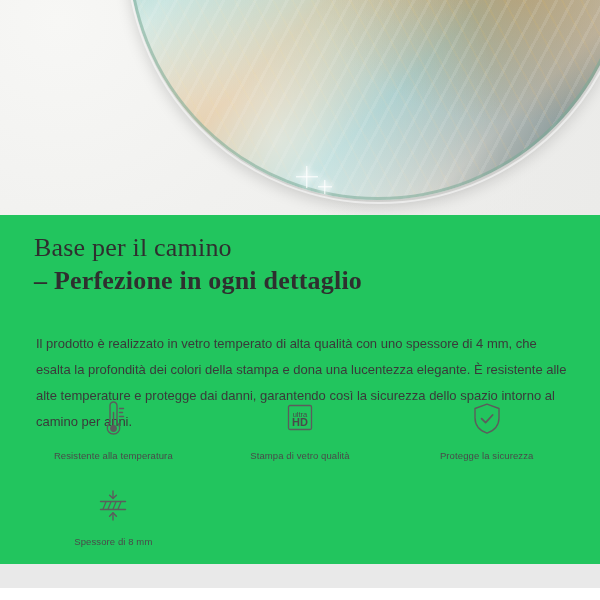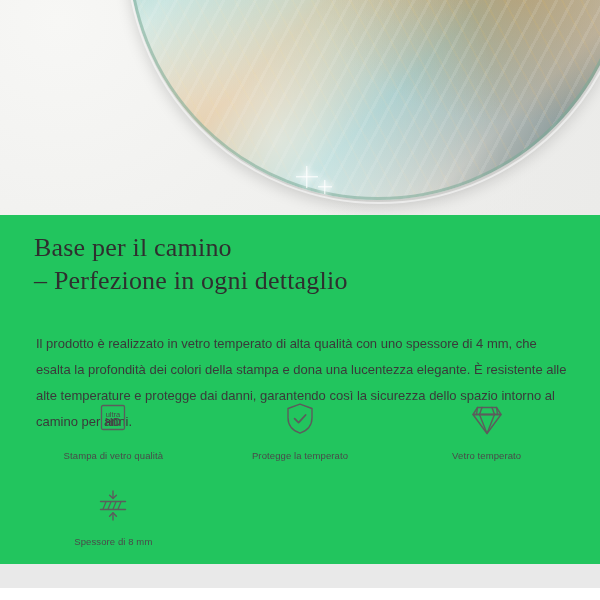--- a/index.html
+++ b/index.html
@@ -121,21 +121,21 @@
     position: absolute;
     left: 34px;
     top: 231px;
     width: 540px;
     font-family: "Liberation Serif", serif;
     font-size: 26px;
     line-height: 1.28;
     color: #2f2f2f;
     letter-spacing: 0.2px;
   }
-  .headline .l2 { display: block; }
+  .headline .l2 { display: block; font-weight: bold; }
 
   .body-copy {
     position: absolute;
     left: 36px;
     top: 318px;
     width: 532px;
     font-family: "Liberation Sans", sans-serif;
     font-size: 13px;
     line-height: 2.0;
     color: #3a3a3a;
@@ -216,20 +216,33 @@
 
   <div class="headline">
     <span class="l1">Base per il camino</span>
     <span class="l2">– Perfezione in ogni dettaglio</span>
   </div>
 
   <p class="body-copy">Il prodotto è realizzato in vetro temperato di alta qualità con uno spessore di 4 mm, che esalta la profondità dei colori della stampa e dona una lucentezza elegante. È resistente alle alte temperature e protegge dai danni, garantendo così la sicurezza dello spazio intorno al camino per anni.</p>
 
   <div class="features">
 
+    <div class="feature">
+      <div class="ico">
+        <svg width="40" height="42" viewBox="0 0 40 42" aria-hidden="true">
+          <g class="stroke">
+            <path d="M17 6.5a3.5 3.5 0 0 1 7 0v17.2a6.2 6.2 0 1 1-7 0z"></path>
+            <path d="M20.5 13.5v12.4"></path>
+            <circle cx="20.5" cy="29.5" r="3.4" fill="#5c5c5c" stroke="none"></circle>
+            <path d="M26.5 9.5h4M26.5 13.5h3M26.5 17.5h4"></path>
+          </g>
+        </svg>
+      </div>
+      <div class="cap">Resistente alla temperatura</div>
+    </div>
 
     <div class="feature">
       <div class="ico">
         <svg width="44" height="42" viewBox="0 0 44 42" aria-hidden="true">
           <rect class="hdbox" x="10.5" y="6.5" width="23" height="24" rx="1.5"></rect>
           <text class="hdtext" x="22" y="17.5" font-size="7.5" text-anchor="middle">ultra</text>
           <text class="hdtext" x="22" y="27" font-size="11" font-weight="bold" text-anchor="middle">HD</text>
         </svg>
       </div>
       <div class="cap">Stampa di vetro qualità</div>
@@ -237,37 +250,23 @@
 
     <div class="feature">
       <div class="ico">
         <svg width="40" height="42" viewBox="0 0 40 42" aria-hidden="true">
           <g class="stroke">
             <path d="M20 5.2l12 4.3v9.3c0 7.4-5 12.9-12 15.4-7-2.5-12-8-12-15.4V9.5z"></path>
             <path d="M14.6 19.6l4 4 7-7.6" stroke-width="1.8"></path>
           </g>
         </svg>
       </div>
-      <div class="cap">Protegge la temperato</div>
-    </div>
-
-    <div class="feature">
-      <div class="ico">
-        <svg width="44" height="40" viewBox="0 0 44 40" aria-hidden="true">
-          <g class="stroke">
-            <path d="M8 14.5h28L22 33.5z"></path>
-            <path d="M12.5 7.5h19l4.5 7H8z"></path>
-            <path d="M12.5 7.5l-1 7M31.5 7.5l1 7"></path>
-            <path d="M17 7.5l-2.5 7L22 33.5l7.5-19L27 7.5"></path>
-            <path d="M14.5 14.5h15"></path>
-          </g>
-        </svg>
-      </div>
-      <div class="cap">Vetro temperato</div>
-    </div>
+      <div class="cap">Protegge la sicurezza</div>
+    </div>
+
 
 
     <div class="feature">
       <div class="ico">
         <svg width="44" height="40" viewBox="0 0 44 40" aria-hidden="true">
           <g class="stroke">
             <path d="M22 5v7"></path>
               <path d="M18.6 9.2L22 12.6l3.4-3.4"></path>
             <path d="M22 34v-7"></path>
               <path d="M18.6 30.2L22 26.8l3.4 3.4"></path>

